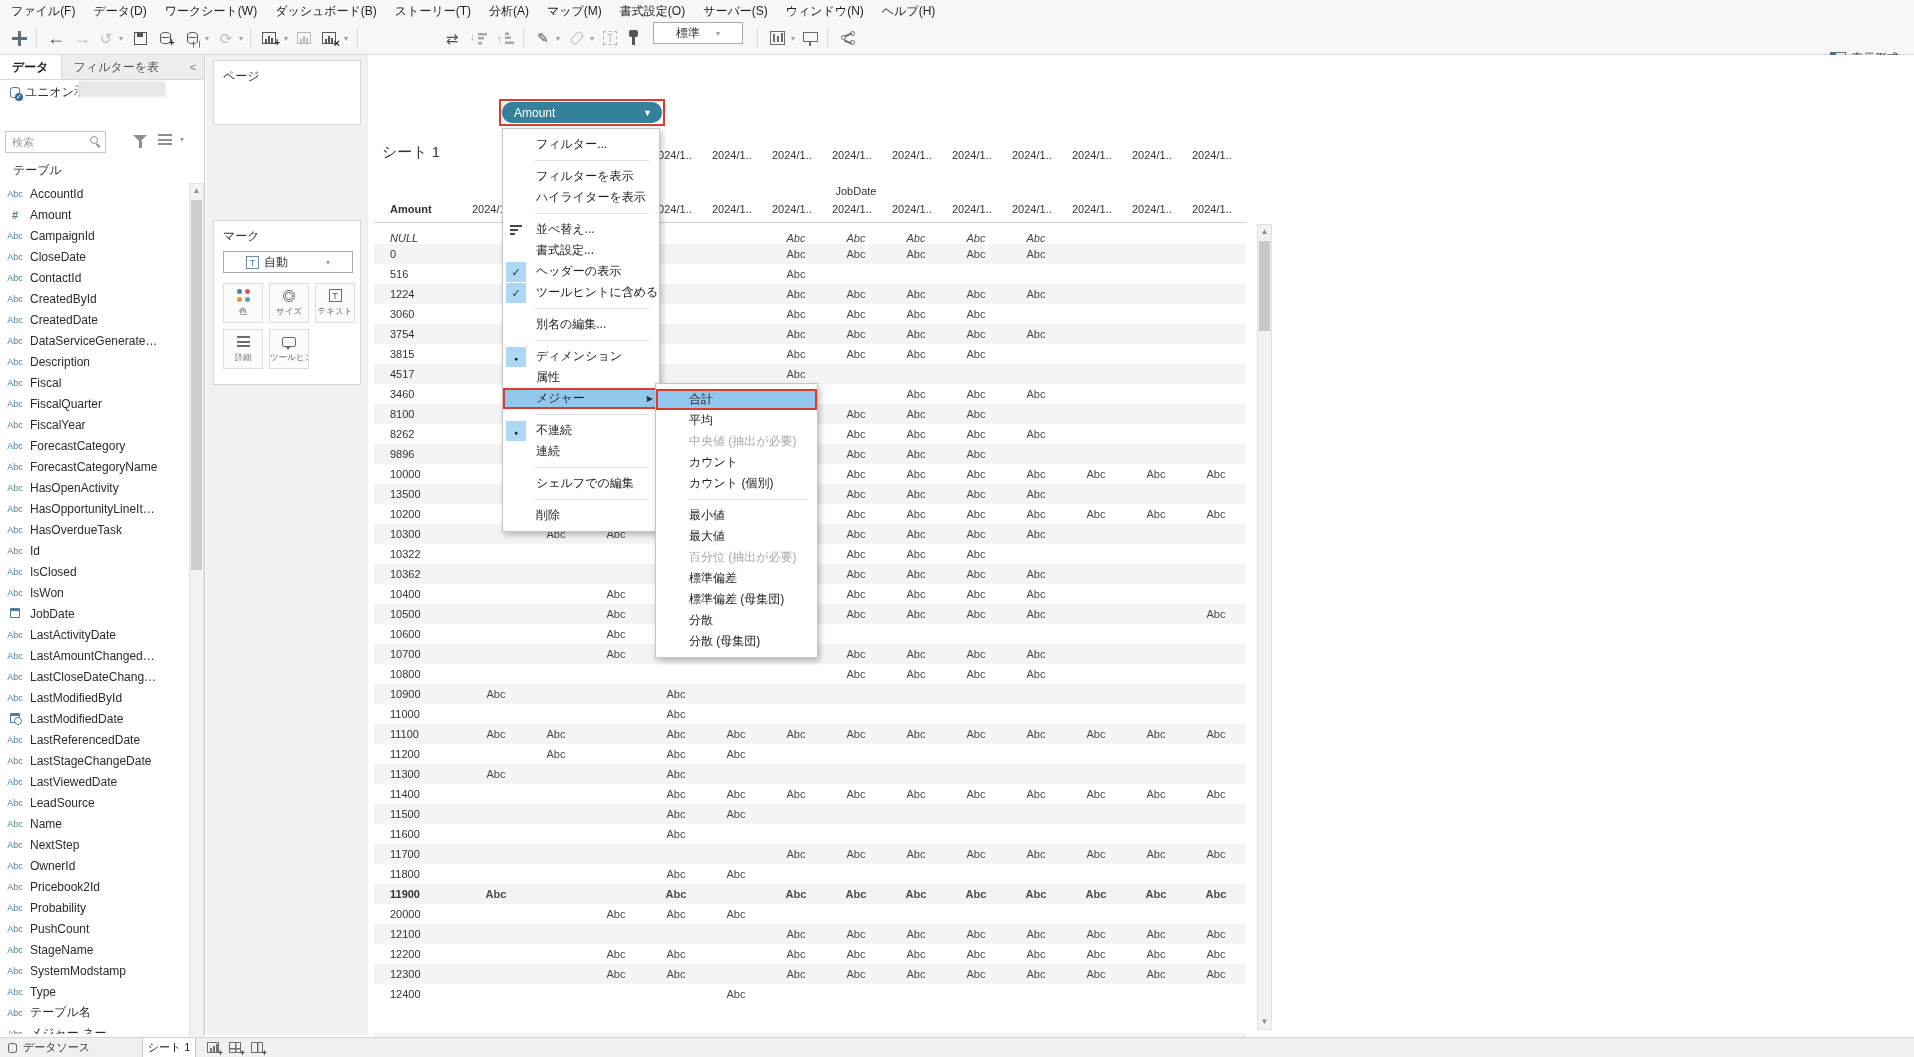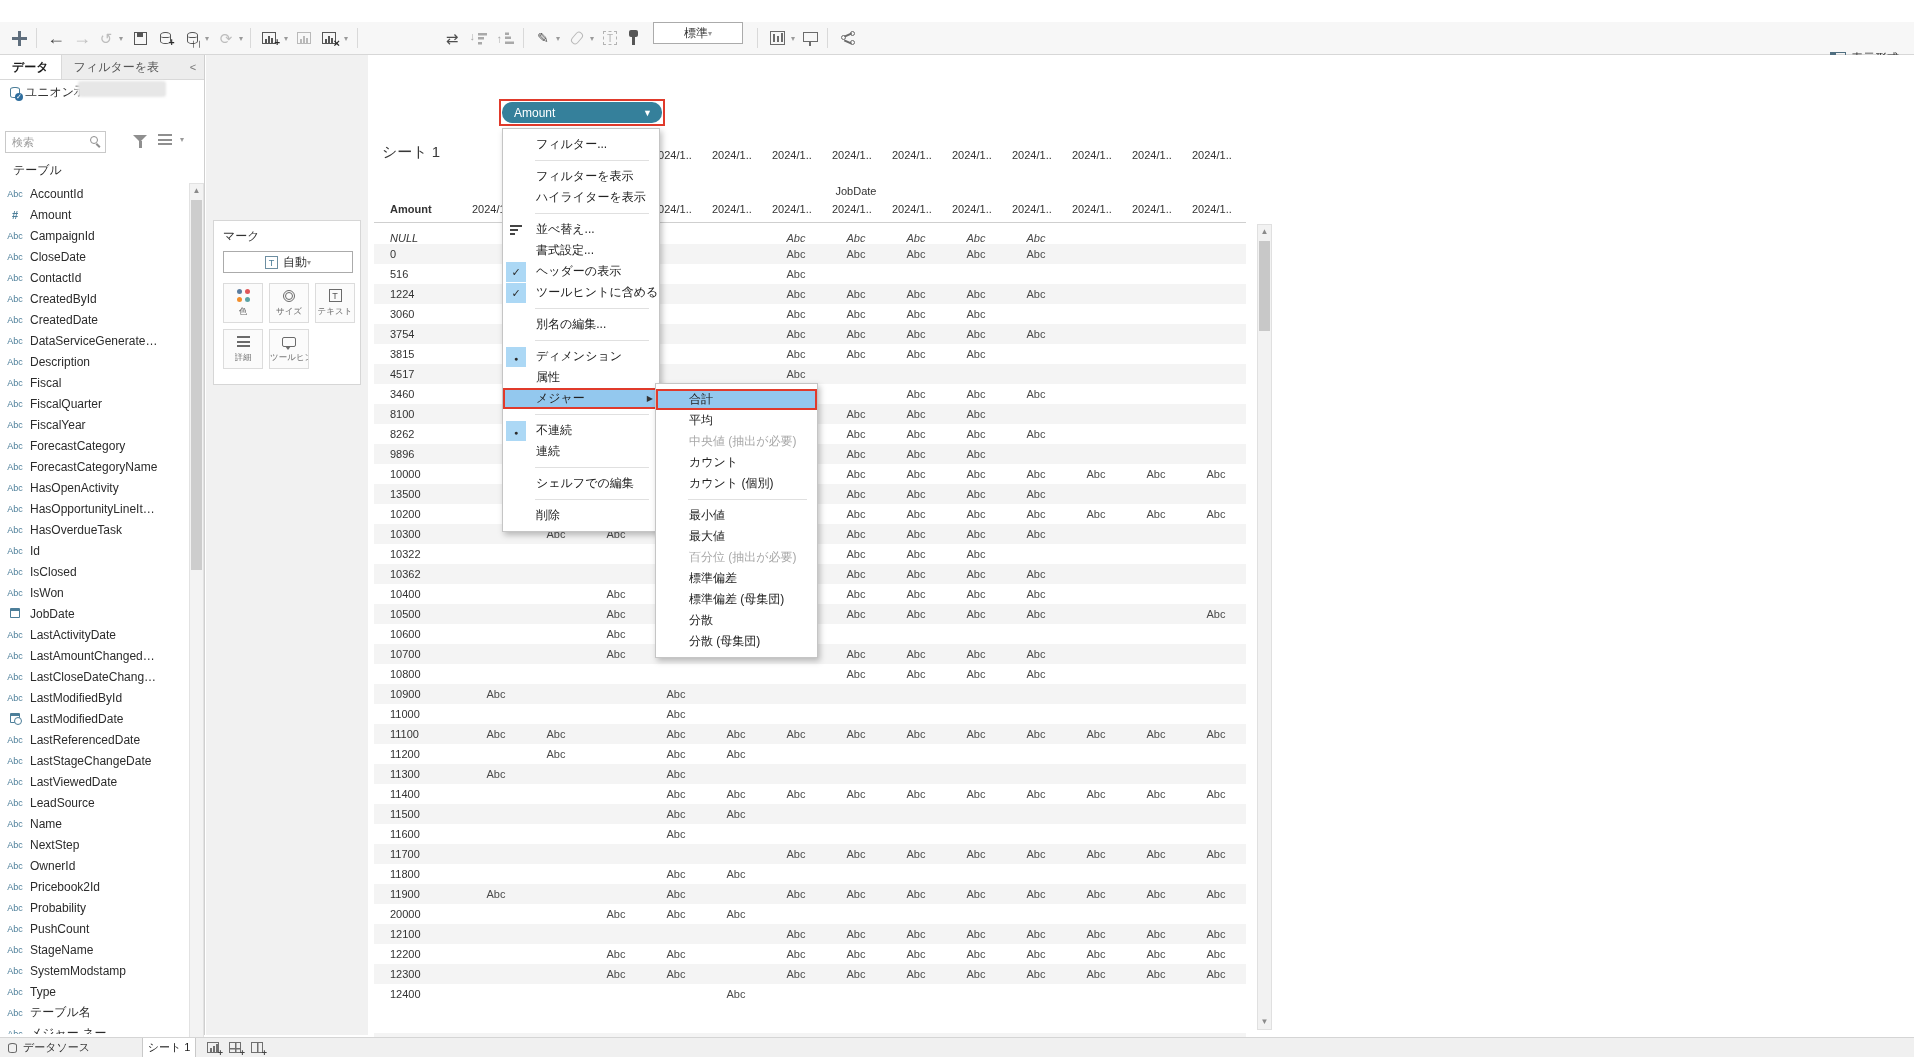--- a/index.html
+++ b/index.html
@@ -34,21 +34,21 @@
   .chartbox.lt{border-color:#b9b9b9;background:linear-gradient(#b9b9b9,#b9b9b9) 2px 6px/2px 4px no-repeat,linear-gradient(#b9b9b9,#b9b9b9) 5px 3px/2px 7px no-repeat,linear-gradient(#b9b9b9,#b9b9b9) 8px 5px/2px 5px no-repeat}
   .xmark:before{content:"×";position:absolute;right:-5px;bottom:-6px;font-size:11px;font-weight:bold;color:#2b2b2b}
   .sortbars{width:15px;height:13px;background:linear-gradient(#a9a9a9,#a9a9a9) 6px 1px/9px 2.5px no-repeat,linear-gradient(#a9a9a9,#a9a9a9) 6px 5.5px/6px 2.5px no-repeat,linear-gradient(#a9a9a9,#a9a9a9) 6px 10px/4px 2.5px no-repeat;position:relative}
   .sortbars:before{content:"↓";position:absolute;left:-2px;top:-1px;font-size:11px;color:#a9a9a9}
   .sortbars.desc{transform:scaleY(-1)}
   .g-clip{width:8px;height:14px;border:1.5px solid #b9b9b9;border-radius:4px;transform:rotate(40deg)}
   .g-tbox{width:14px;height:14px;border:1px dashed #b3b3b3;color:#b3b3b3;font-size:10px;text-align:center;line-height:13px}
   .g-tbox:before{content:"T"}
   .g-pin{width:3px;height:9px;background:#565656;position:relative;margin-top:4px}
   .g-pin:before{content:"";position:absolute;left:-3px;top:-6px;width:9px;height:7px;background:#565656;border-radius:2px}
-  .combo{position:absolute;display:flex;align-items:center;background:#fff;border:1px solid #ababab;height:22px;padding:0 11px;justify-content:center}
+  .combo{position:absolute;display:flex;align-items:center;background:#fff;border:1px solid #ababab;height:22px;padding:0 22px;justify-content:space-between}
   .showme-sm{width:15px;height:14px;border:1.5px solid #6b6b6b;background:linear-gradient(#6b6b6b,#6b6b6b) 2px 2px/2px 8px no-repeat,linear-gradient(#6b6b6b,#6b6b6b) 6px 4px/2px 6px no-repeat,linear-gradient(#6b6b6b,#6b6b6b) 10px 1px/2px 9px no-repeat}
   .g-pres{width:15px;height:10px;border:1.5px solid #6b6b6b;position:relative;margin-top:-3px}
   .g-pres:after{content:"";position:absolute;left:5px;top:9px;width:2px;height:4px;background:#6b6b6b}
   .g-share{position:relative;width:14px;height:14px}
   .g-share i{position:absolute;width:5px;height:5px;border:1.5px solid #6b6b6b;border-radius:50%}
   .g-share i:nth-child(1){left:0;top:4px}.g-share i:nth-child(2){right:0;top:0}.g-share i:nth-child(3){right:0;bottom:0}
   .g-share:before{content:"";position:absolute;left:3px;top:3px;width:8px;height:1.5px;background:#6b6b6b;transform:rotate(-25deg)}
   .g-share:after{content:"";position:absolute;left:3px;bottom:3px;width:8px;height:1.5px;background:#6b6b6b;transform:rotate(25deg)}
   .showme-btn{position:absolute;right:9px;top:26px;display:flex;align-items:center;gap:5px;padding:2px 6px;cursor:pointer}
   .g-panel{width:16px;height:14px;border:1.5px solid #4f6e80;background:linear-gradient(#4f6e80,#4f6e80) 0 0/5px 14px no-repeat,linear-gradient(#9fb6c2,#9fb6c2) 7px 2px/7px 2px no-repeat,linear-gradient(#9fb6c2,#9fb6c2) 7px 6px/7px 2px no-repeat}
@@ -165,20 +165,33 @@
   .nb:after{content:"+";position:absolute;right:-5px;bottom:-6px;font-size:9px;font-weight:bold;color:#444}
   .nb.bars{background:linear-gradient(#707070,#707070) 2px 5px/2px 4px no-repeat,linear-gradient(#707070,#707070) 5px 3px/2px 6px no-repeat,linear-gradient(#707070,#707070) 8px 1px/2px 8px no-repeat}
   .nb.grid{background:linear-gradient(#707070,#707070) 5px 0/1.5px 11px no-repeat,linear-gradient(#707070,#707070) 0 5px/12px 1.5px no-repeat}
   .nb.book{background:linear-gradient(#707070,#707070) 5px 0/1.5px 11px no-repeat}
 </style>
 </head>
 <body>
 
 <div id="app">
 
+  <div class="menubar">
+      <div class="mb-item">ファイル(F)</div>
+      <div class="mb-item">データ(D)</div>
+      <div class="mb-item">ワークシート(W)</div>
+      <div class="mb-item">ダッシュボード(B)</div>
+      <div class="mb-item">ストーリー(T)</div>
+      <div class="mb-item">分析(A)</div>
+      <div class="mb-item">マップ(M)</div>
+      <div class="mb-item">書式設定(O)</div>
+      <div class="mb-item">サーバー(S)</div>
+      <div class="mb-item">ウィンドウ(N)</div>
+      <div class="mb-item">ヘルプ(H)</div>
+    </div>
 
   <div class="toolbar">
     <div class="tb" style="left:8px;width:22px">
         <span class="icon g-logo"></span>
       </div>
     <div class="tsep" style="left:36px"></div>
     <div class="tb" style="left:44px;width:24px">
         <span class="icon g-back"></span>
       </div>
     <div class="tb" style="left:70px;width:24px">
@@ -465,20 +478,23 @@
         </div>
       </div>
     <div class="sp-scroll">
       <div class="up">▲</div>
       <div class="thumb"></div>
 
     </div>
   </div>
 
   <div class="cardscol">
+    <div class="card" style="top:5px;height:65px">
+      <div class="card-label">ページ</div>
+    </div>
     <div class="card" style="top:165px;height:165px">
       <div class="card-label">マーク</div>
       <div class="combo marks-combo">
         <span><span class="tmark">T</span><span>自動</span></span>
         <span class="caret-s">▾</span>
       </div>
       <div class="marks-buttons">
           <div class="mark-btn">
             <span class="mbicon">
               <span class="mb-color">
@@ -805,21 +821,21 @@
             <span class="tcell" style="left: 632px;">Abc</span>
             <span class="tcell" style="left: 692px;">Abc</span>
             <span class="tcell" style="left: 752px;">Abc</span>
             <span class="tcell" style="left: 812px;">Abc</span>
           </div>
           <div class="trow" style="top: 640px;">
             <span class="rlabel">11800</span>
             <span class="tcell" style="left: 272px;">Abc</span>
             <span class="tcell" style="left: 332px;">Abc</span>
           </div>
-          <div class="trow alt" style="top: 660px;">
+          <div class="trow alt" style="top: 660px; font-weight: bold;">
             <span class="rlabel">11900</span>
             <span class="tcell" style="left: 92px;">Abc</span>
             <span class="tcell" style="left: 272px;">Abc</span>
             <span class="tcell" style="left: 392px;">Abc</span>
             <span class="tcell" style="left: 452px;">Abc</span>
             <span class="tcell" style="left: 512px;">Abc</span>
             <span class="tcell" style="left: 572px;">Abc</span>
             <span class="tcell" style="left: 632px;">Abc</span>
             <span class="tcell" style="left: 692px;">Abc</span>
             <span class="tcell" style="left: 752px;">Abc</span>

